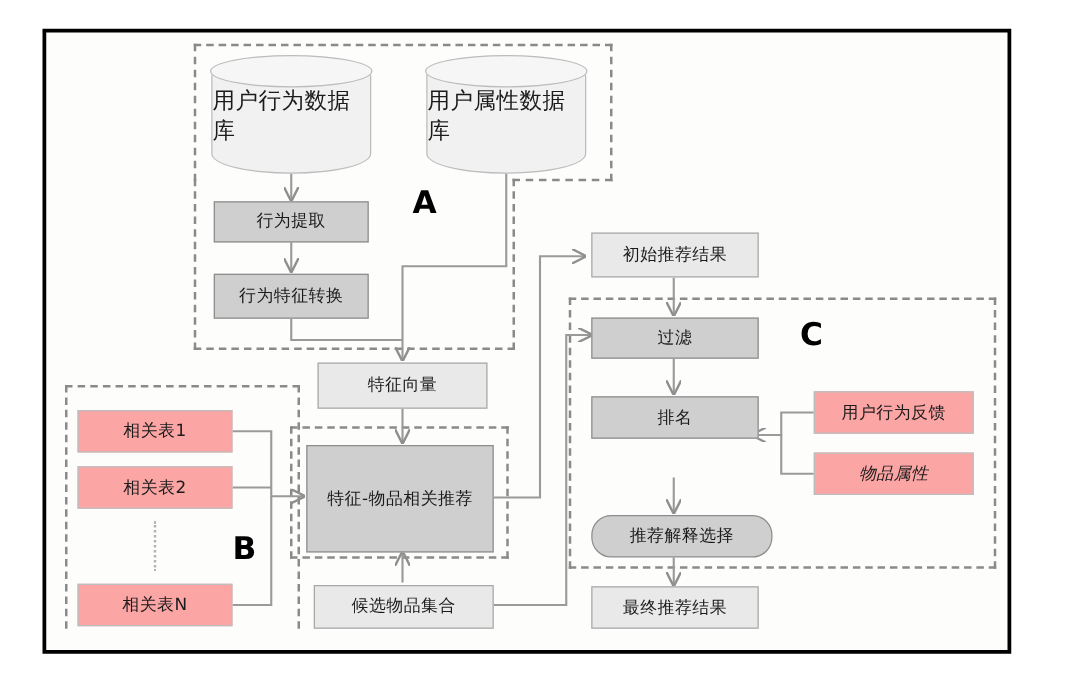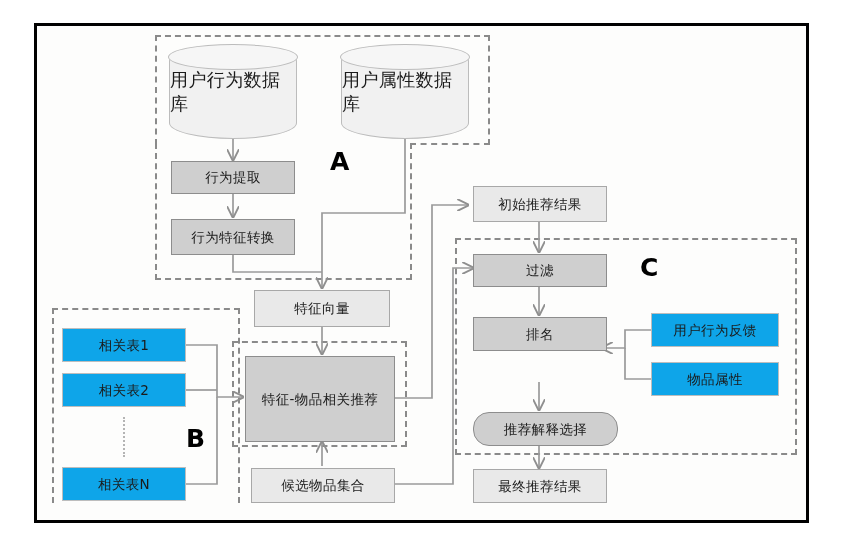--- a/index.html
+++ b/index.html
@@ -6,21 +6,21 @@
   body{font-family:"DejaVu Sans","Liberation Sans",sans-serif;}
   #stage{position:relative;width:863px;height:542px;background:#ffffff;overflow:hidden;}
   #frame{position:absolute;left:34px;top:23px;width:775px;height:500px;border:3px solid #000000;background:#fdfdfc;box-sizing:border-box;}
   svg#wires{position:absolute;left:0;top:0;width:863px;height:542px;pointer-events:none;}
 
   .node{position:absolute;box-sizing:border-box;display:flex;align-items:center;
         justify-content:center;text-align:left;line-height:1.25;
         font-size:13.5px;color:#1b1b1b;letter-spacing:.4px;}
   .node.light{background:#e9e9e9;border:1.6px solid #a8a8a8;}
   .node.dark{background:#cfcfcf;border:1.6px solid #8d8d8d;}
-  .node.faint{background:#0ea5e9;border:1.4px solid #bdbdbd;}
+  .node.faint{background:#fca5a5;border:1.4px solid #bdbdbd;}
 
   .cyl{position:absolute;box-sizing:border-box;background:#f1f1f1;
        border:1.6px solid #bcbcbc;border-radius:50%/16px;
        display:flex;align-items:center;justify-content:center;
        font-size:18px;color:#1b1b1b;letter-spacing:.4px;}
   .cyl .lid{position:absolute;left:-1.6px;top:-1.6px;right:-1.6px;height:26px;
             border:1.6px solid #bcbcbc;border-radius:50%;background:#f6f6f6;box-sizing:border-box;}
   .cyl .cap{position:relative;z-index:2;}
 
   .dashbox{position:absolute;box-sizing:border-box;border:2.4px dashed #8a8a8a;}
@@ -146,21 +146,21 @@
   </div>
 
   <div class="node dark" style="left:473px;top:317px;width:134px;height:34px;">
     <span>排名</span>
   </div>
 
   <div class="node faint" style="left:651px;top:313px;width:128px;height:34px;">
     <span>用户行为反馈</span>
   </div>
 
-  <div class="node faint" style="left:651px;top:362px;width:128px;height:34px;">
+  <div class="node faint" style="left:651px;top:362px;width:128px;height:34px;font-style:italic;">
     <span>物品属性</span>
   </div>
 
   <div class="node dark" style="left:473px;top:412px;width:145px;height:34px;border-radius:16px;">
     <span>推荐解释选择</span>
   </div>
 
   <div class="node light" style="left:473px;top:469px;width:134px;height:34px;">
     <span>最终推荐结果</span>
   </div>

